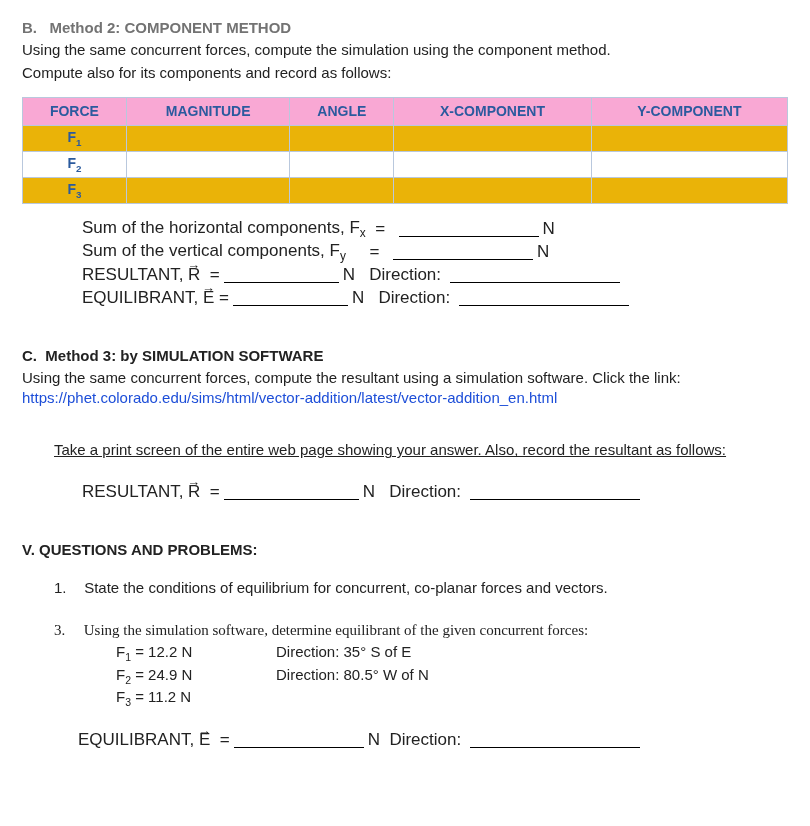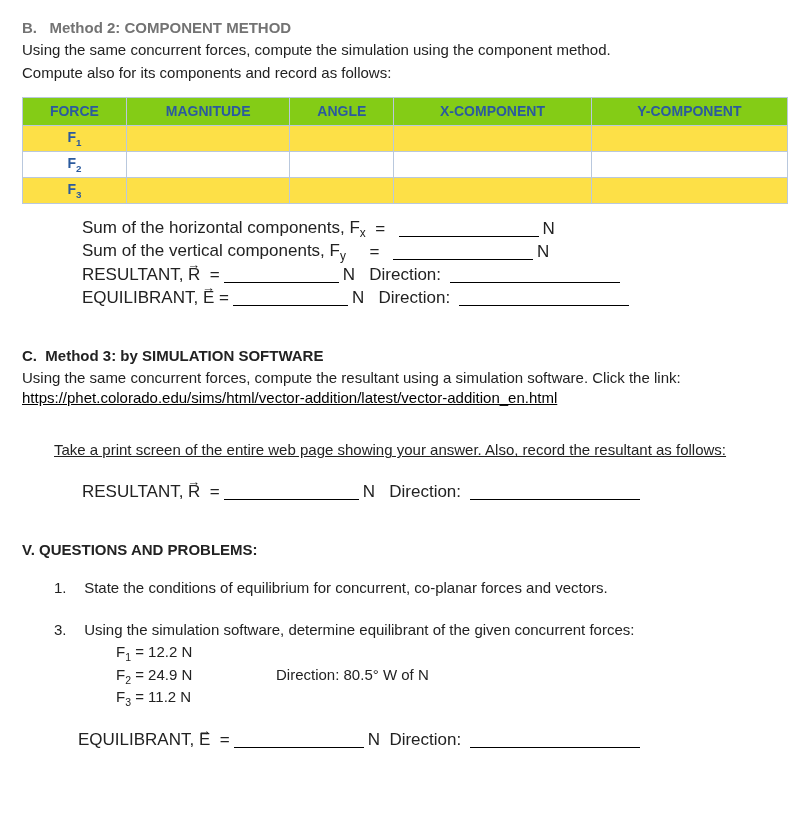--- a/index.html
+++ b/index.html
@@ -22,28 +22,28 @@
     margin-top: 14px;
     margin-bottom: 14px;
     font-size: 14px;
   }
   table.force-table th {
     color: #2b5a9e;
     font-weight: bold;
     text-align: center;
     padding: 4px 6px;
     border: 1.2px solid #b9c8dd;
-    background: #84cc16;
+    background: #f9a8d4;
   }
   table.force-table td {
     text-align: center;
     padding: 2px 6px;
     border: 1.2px solid #b9c8dd;
   }
-  table.force-table tr.band td { background: #fde047; }
+  table.force-table tr.band td { background: #eab308; }
   table.force-table td.rowlabel { font-weight: bold; color: #2b5a9e; }
   .sub { font-size: 0.7em; vertical-align: sub; }
 
   .calc-block { padding-left: 60px; margin-top: 10px; }
   .calc-line { display: flex; align-items: center; height: 23px; font-size: 17px; }
   .lbl { white-space: pre; }
   .blank {
     display: inline-block;
     border-bottom: 1px solid #000;
     height: 16px;
@@ -56,21 +56,21 @@
   .vec { position: relative; }
   .vec::after {
     content: "→";
     position: absolute;
     top: -0.65em;
     left: -0.05em;
     font-size: 0.75em;
   }
 
   .section { margin-top: 36px; }
-  a.link { color: #000000; text-decoration: underline; }
+  a.link { color: #1d4ed8; }
   .underline { text-decoration: underline; }
   .indent1 { padding-left: 32px; }
   .indent2 { padding-left: 56px; }
   .qnum { display: inline-block; width: 26px; }
   .force-list { padding-left: 94px; }
   .force-list .row { display: flex; }
   .force-list .fcol { width: 160px; }
 </style>
 </head>
 <body>
@@ -170,28 +170,29 @@
 </div>
 
 <div class="section">
   <p class="section-label">V. QUESTIONS AND PROBLEMS:</p>
 
   <p class="indent1" style="margin-top:18px;">
     <span class="qnum">1.</span>
     <span>State the conditions of equilibrium for concurrent, co-planar forces and vectors.</span>
   </p>
 
-  <p class="indent1" style="margin-top:22px;">
+  <p class="indent1" style="margin-top:22px;font-family:Liberation Serif, serif;">
     <span class="qnum">3.</span>
     <span>Using the simulation software, determine equilibrant of the given concurrent forces:</span>
   </p>
 
   <div class="force-list">
     <div class="row">
       <span class="fcol">F<span class="sub">1</span> <span>= 12.2 N</span></span>
+      <span><span>Direction:</span> <span>35° S of E</span></span>
     </div>
     <div class="row">
       <span class="fcol">F<span class="sub">2</span> <span>= 24.9 N</span></span>
       <span><span>Direction:</span> <span>80.5° W of N</span></span>
     </div>
     <div class="row">
       <span class="fcol">F<span class="sub">3</span> <span>= 11.2 N</span></span>
     </div>
   </div>
 

